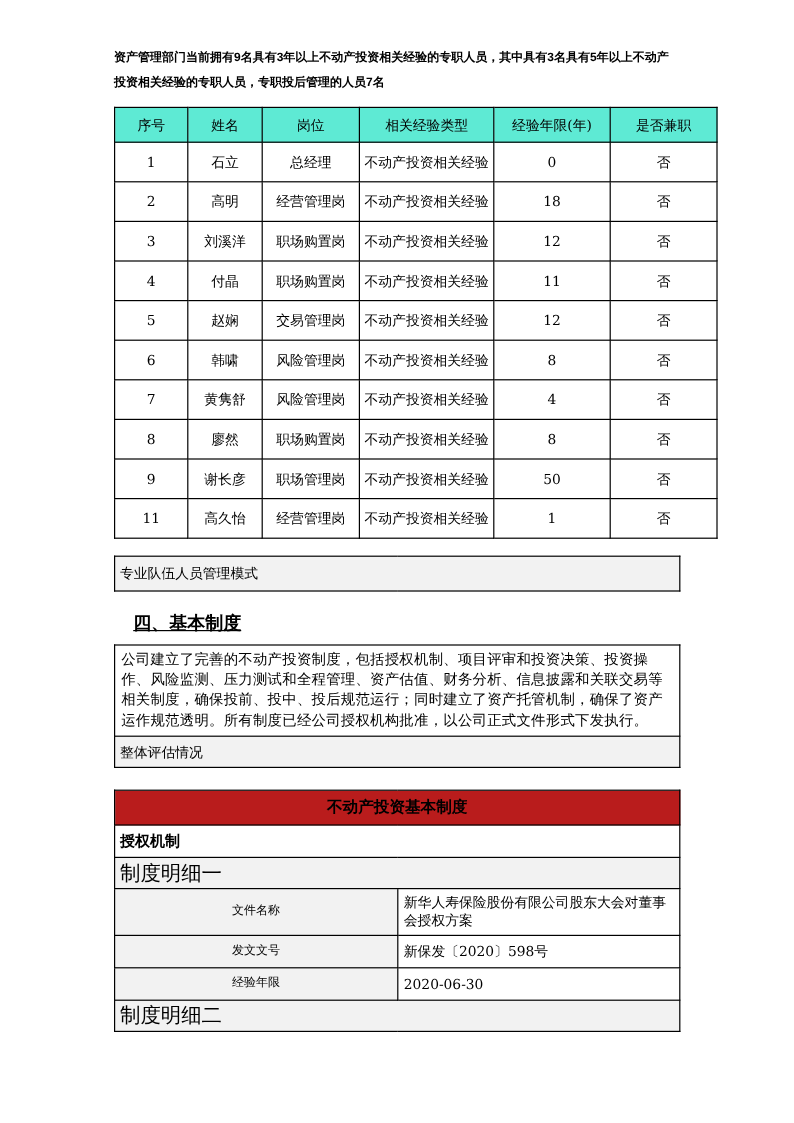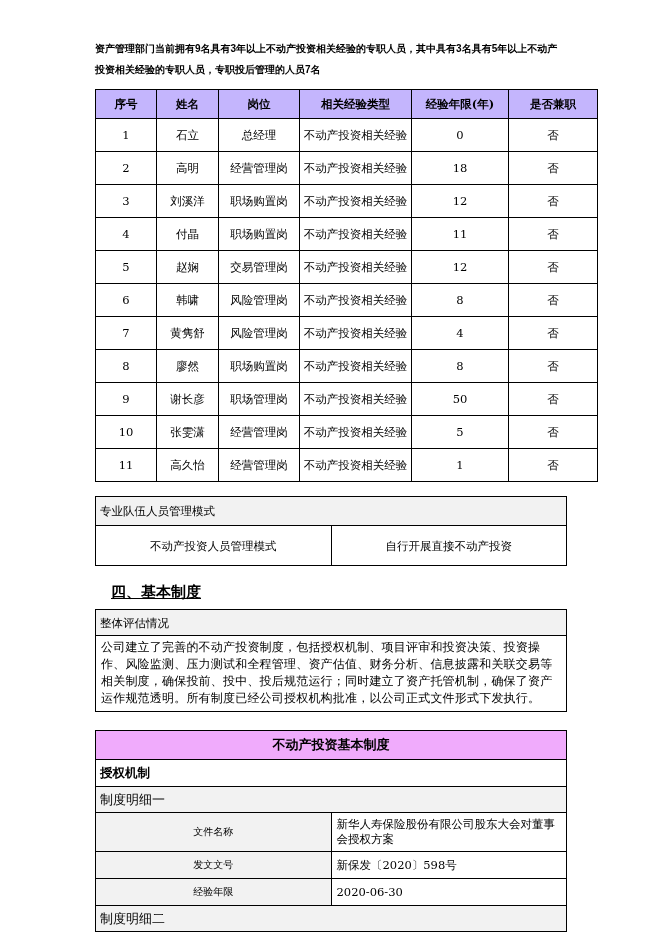--- a/index.html
+++ b/index.html
@@ -54,23 +54,22 @@
     padding: 3px 2px;
     text-align: center;
     vertical-align: middle;
     font-weight: normal;
     word-wrap: break-word;
   }
 
   
   .staff td, .staff th { height: 26px; }
   .staff thead th {
-    background: #c4b5fd;
+    background: #5eead4;
     height: 22px;
-    font-weight: bold;
   }
   .col-idx   { width: 56px; }
   .col-name  { width: 57px; }
   .col-post  { width: 76px; }
   .col-type  { width: 107px; }
   .col-years { width: 92px; }
   .col-part  { width: 84px; }
 
   .cell-num {
     font-family: "DejaVu Serif", serif;
@@ -130,40 +129,40 @@
     line-height: 17px;
     letter-spacing: 0.2px;
   }
 
   
   table.system { width: 472px; }
   .system .title-row td {
     font-family: "Liberation Sans", sans-serif;
     font-weight: bold;
     font-size: 13px;
-    background: #f0abfc;
+    background: #b91c1c;
     height: 22px;
     text-align: center;
   }
   .system .subtitle-row td {
     font-family: "Liberation Sans", sans-serif;
     font-weight: bold;
     font-size: 12.5px;
     text-align: left;
     padding-left: 4px;
     height: 20px;
     background: #ffffff;
     margin-top: 40px;
   }
   .system .band-row td {
     background: #f2f2f2;
     text-align: left;
     padding-left: 4px;
     height: 19px;
-    font-size: 13px;
+    font-size: 17px;
   }
   .system .lbl {
     width: 130px;
     background: #f2f2f2;
     text-align: center;
     font-size: 10px;
   }
   .system .val {
     text-align: left;
     padding-left: 5px;
@@ -259,63 +258,51 @@
         </tr>
         <tr>
           <td class="cell-num">9</td>
           <td>谢长彦</td>
           <td>职场管理岗</td>
           <td>不动产投资相关经验</td>
           <td class="cell-num">50</td>
           <td>否</td>
         </tr>
         <tr>
-          <td class="cell-num">10</td>
-          <td>张雯潇</td>
-          <td>经营管理岗</td>
-          <td>不动产投资相关经验</td>
-          <td class="cell-num">5</td>
-          <td>否</td>
-        </tr>
-        <tr>
           <td class="cell-num">11</td>
           <td>高久怡</td>
           <td>经营管理岗</td>
           <td>不动产投资相关经验</td>
           <td class="cell-num">1</td>
           <td>否</td>
         </tr>
       </tbody>
     </table>
 
     <div class="spacer-14"></div>
 
     <table class="doc mode">
       <tbody>
         <tr>
           <td class="band" colspan="2">专业队伍人员管理模式</td>
         </tr>
-        <tr>
-          <td class="mode-label">不动产投资人员管理模式</td>
-          <td class="mode-value">自行开展直接不动产投资</td>
-        </tr>
       </tbody>
     </table>
 
     <div class="heading-wrap">
       <span class="section-heading">四、基本制度</span>
     </div>
 
     <table class="doc evalbox">
       <tbody>
         <tr>
+          <td class="para">公司建立了完善的不动产投资制度，包括授权机制、项目评审和投资决策、投资操作、风险监测、压力测试和全程管理、资产估值、财务分析、信息披露和关联交易等相关制度，确保投前、投中、投后规范运行；同时建立了资产托管机制，确保了资产运作规范透明。所有制度已经公司授权机构批准，以公司正式文件形式下发执行。</td>
+        </tr>
+        <tr>
           <td class="band">整体评估情况</td>
-        </tr>
-        <tr>
-          <td class="para">公司建立了完善的不动产投资制度，包括授权机制、项目评审和投资决策、投资操作、风险监测、压力测试和全程管理、资产估值、财务分析、信息披露和关联交易等相关制度，确保投前、投中、投后规范运行；同时建立了资产托管机制，确保了资产运作规范透明。所有制度已经公司授权机构批准，以公司正式文件形式下发执行。</td>
         </tr>
       </tbody>
     </table>
 
     <div class="spacer-18"></div>
 
     <table class="doc system">
       <tbody>
         <tr class="title-row">
           <td colspan="2">不动产投资基本制度</td>

